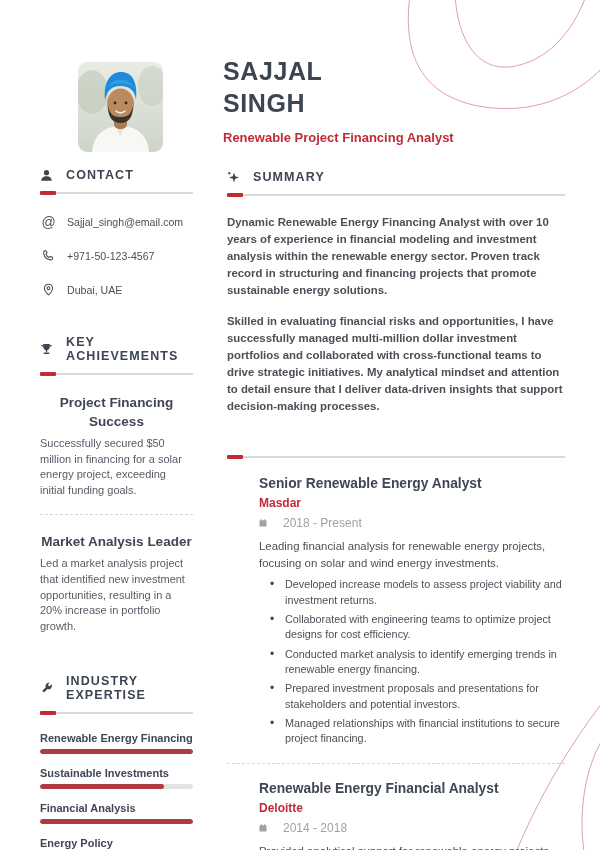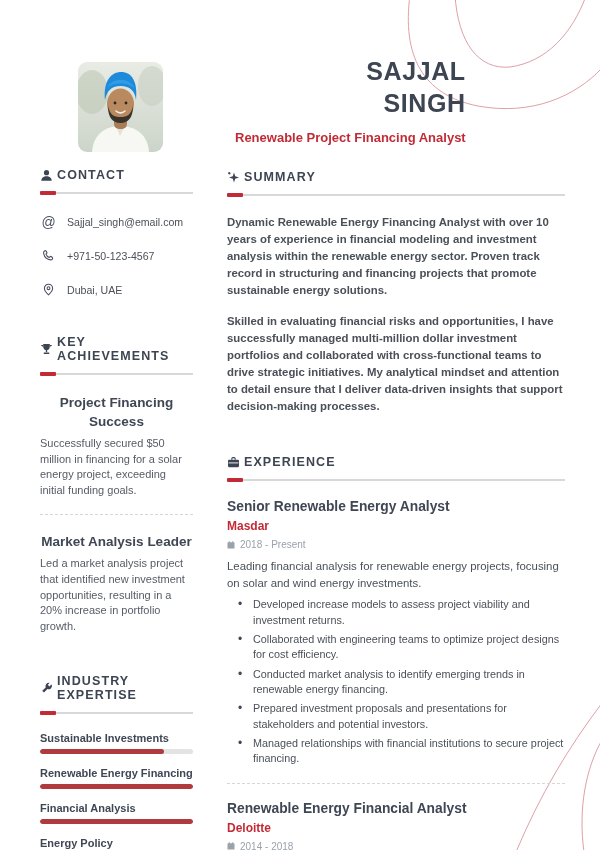--- a/index.html
+++ b/index.html
@@ -19,30 +19,30 @@
     background:#ffffff;
     font-family:"Liberation Sans", sans-serif;
     overflow:hidden;
   }
   
   .decor{position:absolute;left:0;top:0;width:600px;height:850px;pointer-events:none;}
   .decor path{fill:none;stroke:#dfa0a8;stroke-width:1;}
 
   
   .photo{position:absolute;left:78px;top:62px;width:85px;height:90px;border-radius:9px;overflow:hidden;}
-  .name-block{position:absolute;left:235px;top:55px;text-align:right;}
+  .name-block{position:absolute;left:223px;top:55px;}
   .name{font-size:25px;font-weight:600;letter-spacing:0.6px;color:var(--heading);line-height:1.28;}
   .job-title{margin-top:11px;font-size:13px;font-weight:700;color:var(--accent);}
 
   
   .sidebar{position:absolute;left:40px;top:168px;width:153px;}
   .main{position:absolute;left:227px;top:170px;width:338px;}
 
   
-  .sec-head{display:flex;align-items:center;gap:4px;color:var(--heading);}
+  .sec-head{display:flex;align-items:center;gap:13px;color:var(--heading);}
   .sec-head .ttl{font-size:12.5px;font-weight:700;letter-spacing:1.1px;}
   .sec-head svg{flex:0 0 auto;}
   .rule{display:flex;align-items:center;margin-top:9px;}
   .rule .red{width:16px;height:4px;background:var(--accent);border-radius:1px;}
   .rule .line{flex:1;height:2px;background:var(--rule);}
 
   
   .contact-list{margin-top:18px;}
   .contact-item{display:flex;align-items:center;gap:10px;margin-bottom:17px;}
   .contact-item .cicon{width:17px;height:17px;display:flex;align-items:center;justify-content:center;color:#4a5160;flex:0 0 auto;}
@@ -62,24 +62,24 @@
   .skills{margin-top:17px;}
   .skill{margin-bottom:13px;}
   .skill-name{font-size:11px;font-weight:700;color:#3f4654;}
   .skill-track{margin-top:5px;height:5px;background:#e3e3e3;border-radius:3px;overflow:hidden;}
   .skill-fill{height:100%;background:var(--bar);border-radius:3px;}
 
   
   .summary-text{margin-top:17px;font-size:11.4px;color:#4b5058;line-height:1.5;font-weight:bold;}
   .summary-text + .summary-text{margin-top:13px;}
   .exp-main-section{margin-top:40px;}
-  .job{margin-top:17px;}
+  .job{margin-top:17px;margin-left:32px;}
   .job-name{font-size:13.8px;font-weight:700;color:#3f4654;}
   .job-company{margin-top:5px;font-size:12px;font-weight:700;color:var(--accent);}
-  .job-dates{margin-top:6px;font-size:10px;color:var(--muted);display:flex;align-items:center;gap:5px;}
+  .job-dates{margin-top:6px;font-size:12px;color:var(--muted);display:flex;align-items:center;gap:16px;}
   .job-desc{margin-top:8px;font-size:11.4px;color:#4b5058;line-height:1.5;}
   .job-bullets{margin-top:5px;list-style:none;}
   .job-bullets li{position:relative;padding-left:17px;margin-top:4px;font-size:10.8px;color:#4b5058;line-height:1.42;margin-left:9px;}
   .job-bullets li::before{content:"•";position:absolute;left:2px;top:-1px;color:#3f4654;font-size:12px;}
   .jobs .dash-div{margin-top:16px;}
 </style>
 </head>
 <body>
 
 <div class="page">
@@ -203,29 +203,29 @@
         </svg>
         <span class="ttl">INDUSTRY EXPERTISE</span>
       </div>
       <div class="rule">
           <span class="red"></span>
           <span class="line"></span>
         </div>
 
       <div class="skills">
         <div class="skill">
+          <div class="skill-name">Renewable Energy Financing</div>
+          <div class="skill-track">
+              <div class="skill-fill" style="width: 100%;"></div>
+            </div>
+        </div>
+        <div class="skill">
           <div class="skill-name">Sustainable Investments</div>
           <div class="skill-track">
               <div class="skill-fill" style="width: 81%;"></div>
-            </div>
-        </div>
-        <div class="skill">
-          <div class="skill-name">Renewable Energy Financing</div>
-          <div class="skill-track">
-              <div class="skill-fill" style="width: 100%;"></div>
             </div>
         </div>
         <div class="skill">
           <div class="skill-name">Financial Analysis</div>
           <div class="skill-track">
               <div class="skill-fill" style="width: 100%;"></div>
             </div>
         </div>
         <div class="skill">
           <div class="skill-name">Energy Policy</div>
@@ -250,28 +250,20 @@
       <div class="rule">
           <span class="red"></span>
           <span class="line"></span>
         </div>
 
       <p class="summary-text">Dynamic Renewable Energy Financing Analyst with over 10 years of experience in financial modeling and investment analysis within the renewable energy sector. Proven track record in structuring and financing projects that promote sustainable energy solutions.</p>
       <p class="summary-text">Skilled in evaluating financial risks and opportunities, I have successfully managed multi-million dollar investment portfolios and collaborated with cross-functional teams to drive strategic initiatives. My analytical mindset and attention to detail ensure that I deliver data-driven insights that support decision-making processes.</p>
     </div>
 
     <div class="exp-main-section">
-      <div class="sec-head">
-        <svg width="13" height="13" viewBox="0 0 13 13">
-          <rect x="1" y="3.8" width="11" height="7.4" rx="1.1" fill="#3d4553"></rect>
-          <path d="M4.8 3.8V2.7c0-.6.5-1.1 1.1-1.1h1.2c.6 0 1.1.5 1.1 1.1v1.1" fill="none" stroke="#3d4553" stroke-width="1.1"></path>
-          <rect x="1.6" y="6.4" width="9.8" height="1" fill="#ffffff" opacity="0.9"></rect>
-        </svg>
-        <span class="ttl">EXPERIENCE</span>
-      </div>
       <div class="rule">
           <span class="red"></span>
           <span class="line"></span>
         </div>
 
       <div class="jobs">
 
         <div class="job">
           <div class="job-name">Senior Renewable Energy Analyst</div>
           <div class="job-company">Masdar</div>

